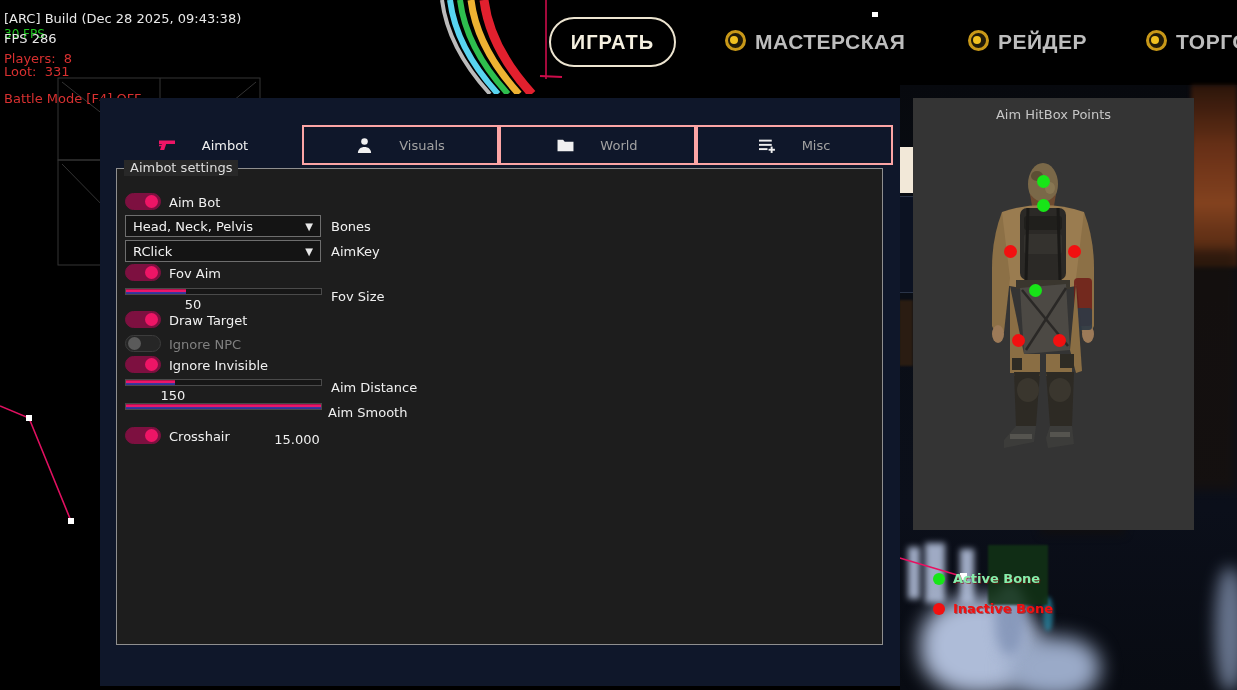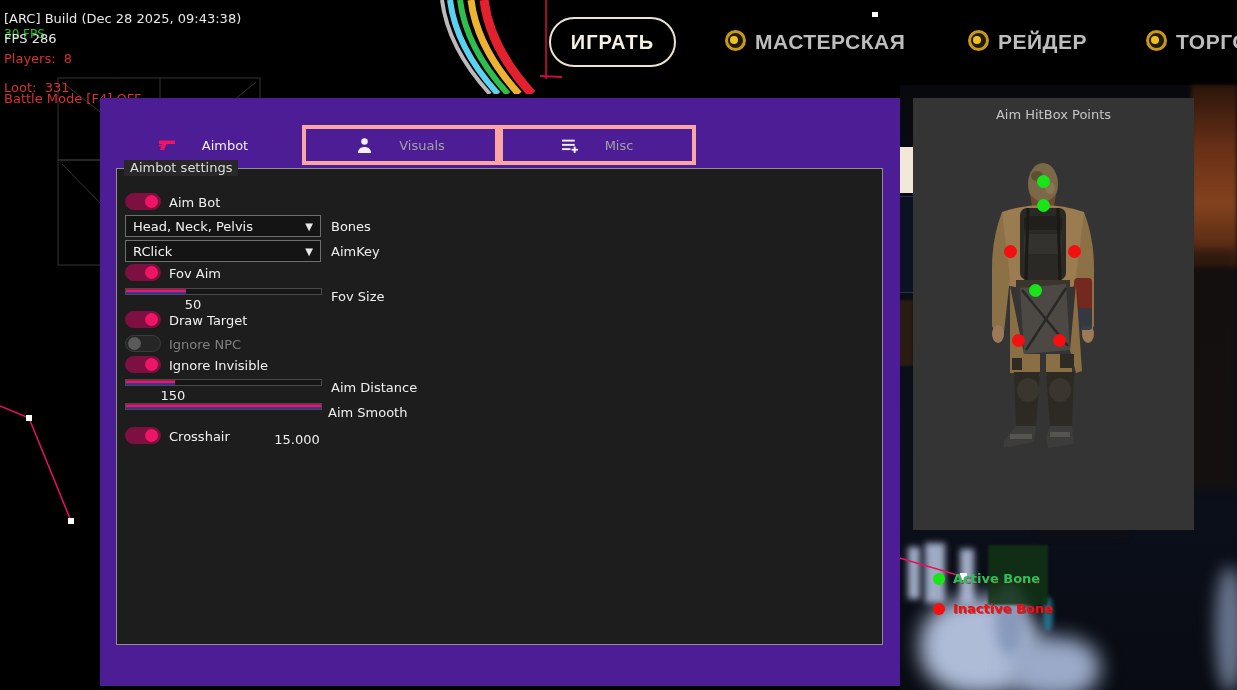--- a/index.html
+++ b/index.html
@@ -36,24 +36,24 @@
     font-family:"Liberation Sans",sans-serif;}
   .menu-item{top:30px;display:flex;align-items:flex-start;gap:9px;
     color:#bdbdbd;font-weight:bold;font-size:21px;letter-spacing:.5px;
     text-shadow:1px 2px 2px rgba(0,0,0,.9);font-family:"Liberation Sans",sans-serif;}
   .coin{width:15px;height:15px;border-radius:50%;border:3px solid #c89818;background:#201a08;
     position:relative;box-sizing:content-box;flex:none;}
   .coin-dot{position:absolute;left:2px;top:3px;width:8px;height:8px;border-radius:50%;background:#f0c020;}
   .white-dot{left:872px;top:12px;width:6px;height:5px;background:#fff;}
 
   
-  .cheat-panel{left:100px;top:98px;width:800px;height:588px;background:#4c1d95;}
+  .cheat-panel{left:100px;top:98px;width:800px;height:588px;background:#0f172a;}
   .tabs{position:absolute;left:5px;top:27px;width:788px;height:40px;display:grid;grid-template-columns:repeat(4,1fr);}
   .tab{display:flex;align-items:center;justify-content:center;gap:26px;box-sizing:border-box;
-    border:4px solid #fca5a5;color:#a2a2a2;font-size:13px;}
+    border:2px solid #fca5a5;color:#a2a2a2;font-size:13px;}
   .tab.active{border:none;color:#f0f0f0;}
   .tab .ticon{width:17px;height:17px;display:block;flex:none;}
 
   .groupbox{position:absolute;left:16px;top:70px;width:767px;height:477px;
     border:1px solid #8f8f8f;background:#1d1d1d;box-sizing:border-box;}
   .legend{position:absolute;left:7px;top:-9px;background:#282828;padding:0 6px;
     color:#dedede;font-size:13px;line-height:16px;}
   .ctl-label{position:absolute;color:#f0f0f0;font-size:13px;}
   .ctl-label.dim{color:#808080;}
 
@@ -131,21 +131,21 @@
   <line x1="893" y1="556" x2="964" y2="577" stroke="#e81060" stroke-width="1.6"></line>
   <rect x="960" y="573" width="7" height="7" fill="#fff"></rect>
 </svg>
 
 <div class="abs white-dot"></div>
 
 <div class="abs ov ov-green" style="top:15px;margin-top:12px;">30 FPS</div>
 <div class="abs ov ov-white" style="top:11px;">[ARC] Build (Dec 28 2025, 09:43:38)</div>
 <div class="abs ov ov-white" style="top:31px;">FPS 286</div>
 <div class="abs ov ov-red" style="top:51px;">Players:  8</div>
-<div class="abs ov ov-red" style="top:80px;">Loot:  331</div>
+<div class="abs ov ov-red" style="top:64px;">Loot:  331</div>
 <div class="abs ov ov-red" style="top:91px;">Battle Mode [F4] OFF</div>
 
 <div class="abs play-btn">
   <span>ИГРАТЬ</span>
 </div>
 <div class="abs menu-item" style="left:725px;">
   <span class="coin">
       <span class="coin-dot"></span>
     </span>
   <span>МАСТЕРСКАЯ</span>
@@ -172,20 +172,26 @@
         <rect x="0" y="5.2" width="3.4" height="1.6" fill="#ee1566"></rect>
       </svg>
       <span>Aimbot</span>
     </div>
     <div class="tab">
       <svg class="ticon" viewBox="0 0 16 16">
         <circle cx="8" cy="4.2" r="3.1" fill="#f0f0f0"></circle>
         <path d="M1.8 15c0-3.6 2.8-5.6 6.2-5.6s6.2 2 6.2 5.6z" fill="#f0f0f0"></path>
       </svg>
       <span>Visuals</span>
+    </div>
+    <div class="tab">
+      <svg class="ticon" viewBox="0 0 16 14">
+        <path d="M0.5 1.5 h5.2 l1.6 2 h8.2 v9 H0.5 Z" fill="#f0f0f0"></path>
+      </svg>
+      <span>World</span>
     </div>
     <div class="tab">
       <svg class="ticon" viewBox="0 0 16 14">
         <rect x="0" y="1.5" width="12" height="1.8" fill="#f0f0f0"></rect>
         <rect x="0" y="5.5" width="12" height="1.8" fill="#f0f0f0"></rect>
         <rect x="0" y="9.5" width="8" height="1.8" fill="#f0f0f0"></rect>
         <rect x="11" y="8" width="1.8" height="6" fill="#f0f0f0"></rect>
         <rect x="9" y="10.1" width="6" height="1.8" fill="#f0f0f0"></rect>
       </svg>
       <span>Misc</span>
@@ -311,19 +317,19 @@
       <div class="bone-dot" style="left: 123.5px; top: 100.5px; background: rgb(23, 229, 23);"></div>
       <div class="bone-dot" style="left: 90.5px; top: 146.5px; background: rgb(242, 16, 16);"></div>
       <div class="bone-dot" style="left: 154.5px; top: 146.5px; background: rgb(242, 16, 16);"></div>
       <div class="bone-dot" style="left: 115.5px; top: 185.5px; background: rgb(23, 229, 23);"></div>
       <div class="bone-dot" style="left: 98.5px; top: 235.5px; background: rgb(242, 16, 16);"></div>
       <div class="bone-dot" style="left: 139.5px; top: 235.5px; background: rgb(242, 16, 16);"></div>
     </div>
 
   <div class="legend-row" style="left:20px;top:473px;">
     <span class="legend-dot" style="background: rgb(23, 229, 23);"></span>
-    <span style="color: #22c55e;">Active Bone</span>
+    <span style="color: #86efac;">Active Bone</span>
   </div>
   <div class="legend-row" style="left:20px;top:503px;text-align:center;">
     <span class="legend-dot" style="background: rgb(242, 16, 16);"></span>
     <span style="color: rgb(242, 16, 16);">Inactive Bone</span>
   </div>
 </div>
 
 </body></html>

